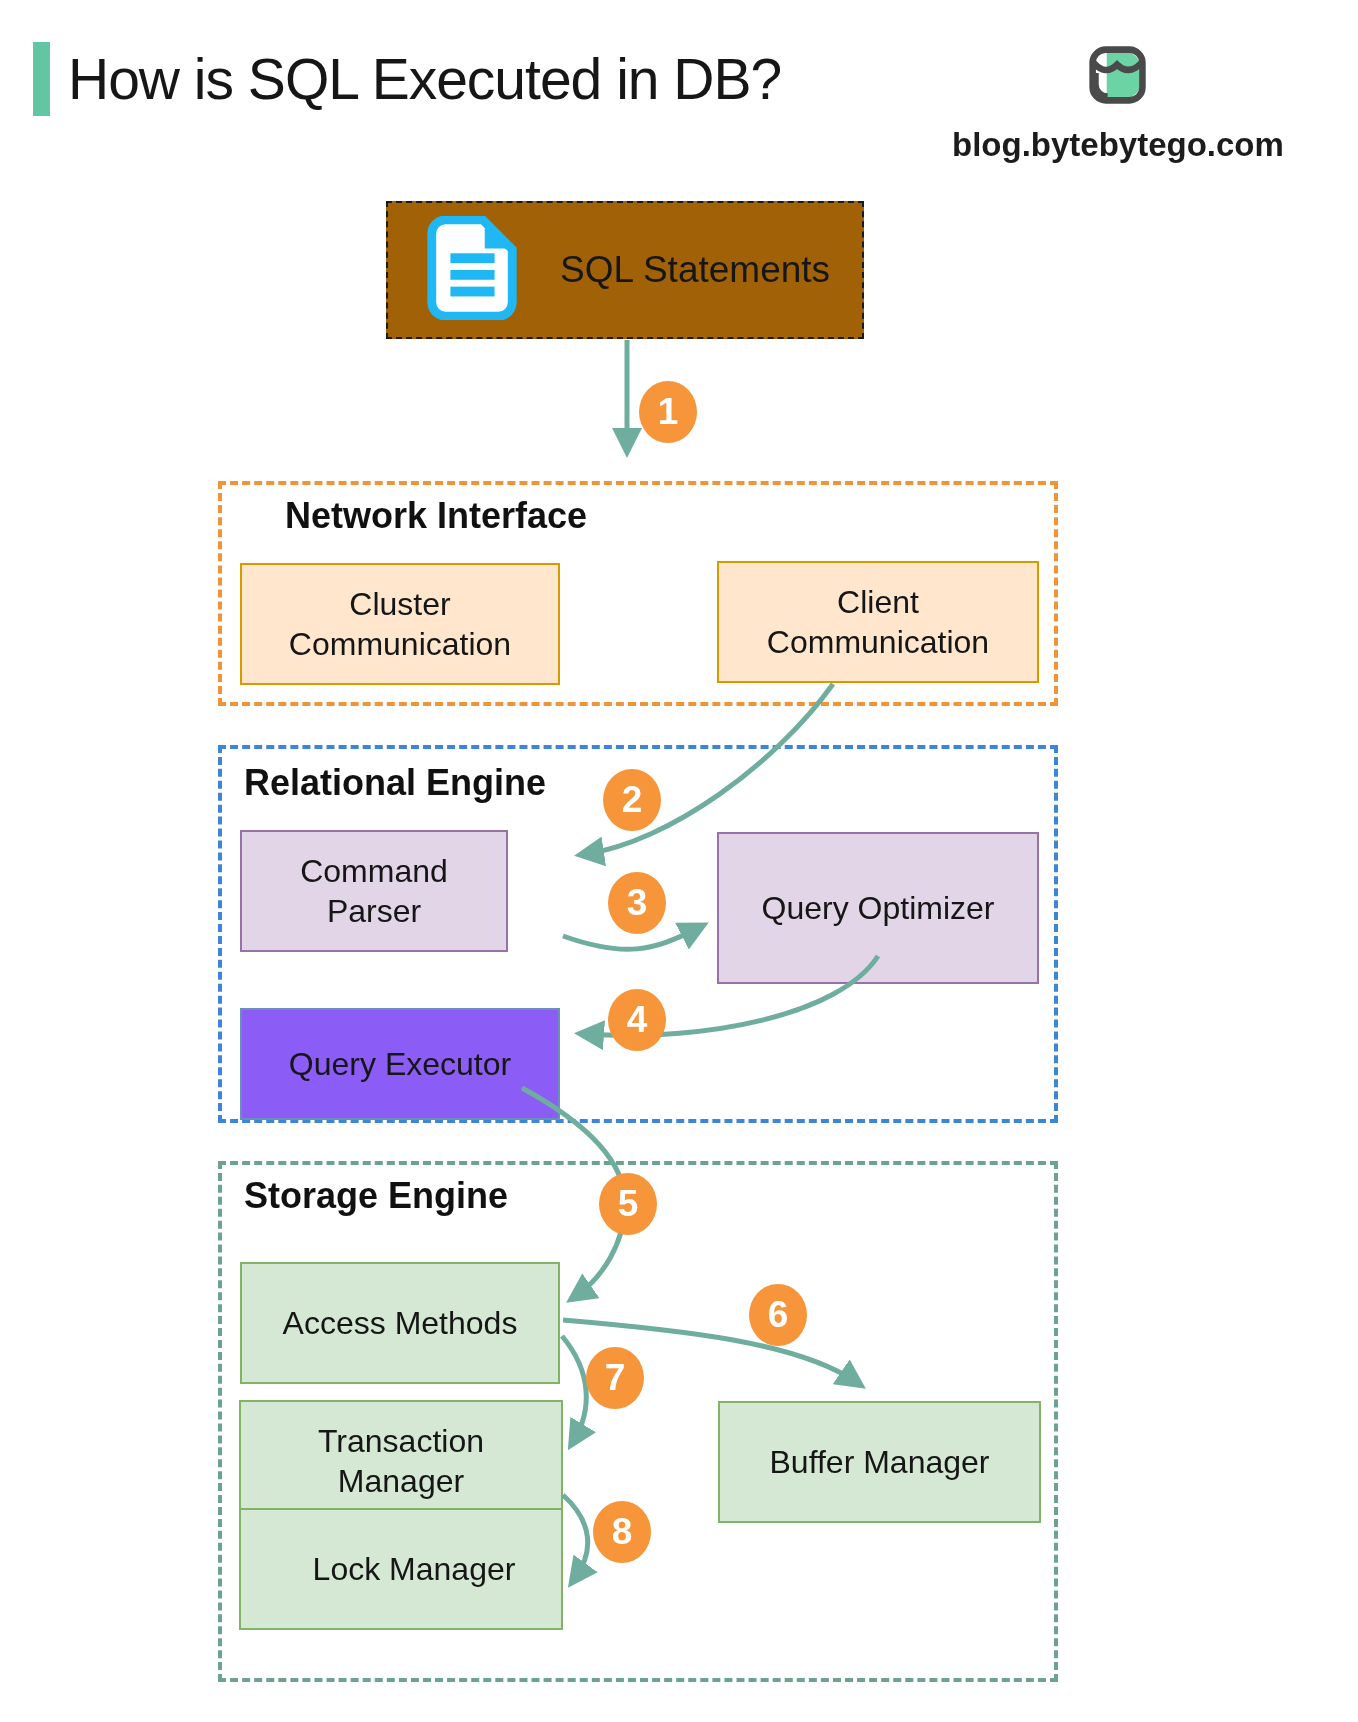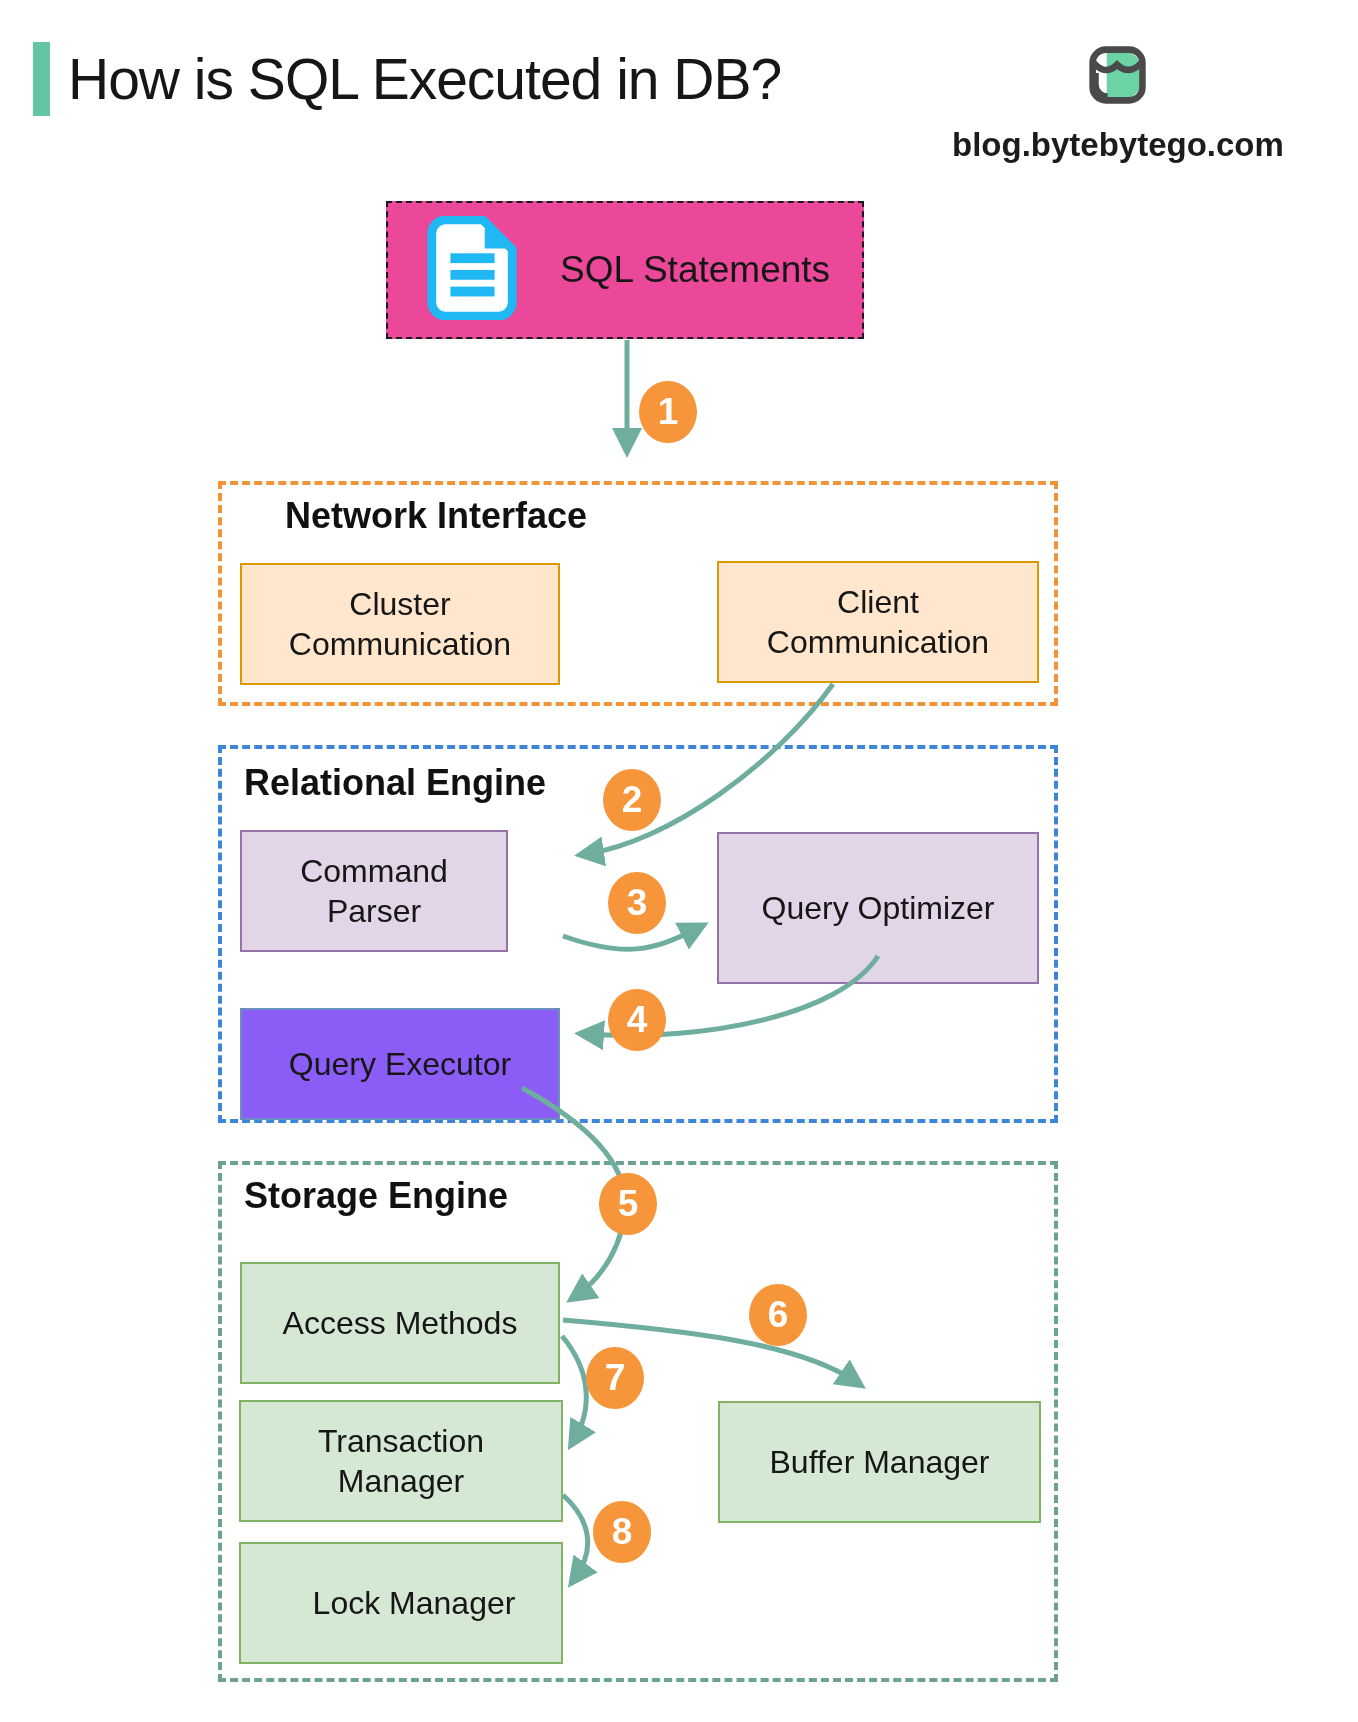--- a/index.html
+++ b/index.html
@@ -8,21 +8,21 @@
     font-family:"Liberation Sans","DejaVu Sans",sans-serif;color:#111;
   }
   
   .accent-bar{position:absolute;left:33px;top:42px;width:17px;height:74px;background:#63C6A2;}
   .page-title{position:absolute;left:68px;top:42px;height:74px;line-height:74px;
     font-size:57px;font-weight:500;letter-spacing:-1px;color:#161616;white-space:nowrap;}
   .brand{position:absolute;left:952px;top:44px;display:flex;align-items:center;gap:16px;flex-direction:column;}
   .brand-text{font-size:33px;font-weight:700;color:#1c1c1c;letter-spacing:0;}
   
   .sql-box{position:absolute;left:386px;top:201px;width:478px;height:138px;
-    border:2px dashed #1a1a1a;box-sizing:border-box;background:#ec4899;
+    border:2px dashed #1a1a1a;box-sizing:border-box;background:#a16207;
     display:flex;align-items:center;}
   .sql-box .doc{margin-left:38px;}
   .sql-box .lbl{font-size:37px;margin-left:42px;color:#161616;}
   
   .section{position:absolute;box-sizing:border-box;background:transparent;}
   .section .sec-title{position:absolute;left:22px;font-size:36px;font-weight:700;color:#111;white-space:nowrap;}
   .sec-network{left:218px;top:481px;width:840px;height:225px;border:4px dashed #F19437;}
   .sec-network .sec-title{top:10px;margin-left:41px;}
   .sec-relational{left:218px;top:745px;width:840px;height:378px;border:4px dashed #3D85D8;}
   .sec-relational .sec-title{top:13px;}
@@ -36,21 +36,21 @@
   .n-blue{background:#8b5cf6;border:2px solid #6C8EBF;margin-top:34px;}
   .n-green{background:#D5E8D4;border:2px solid #82B366;}
   .n-cluster{left:240px;top:563px;width:320px;height:122px;}
   .n-client{left:717px;top:561px;width:322px;height:122px;}
   .n-parser{left:240px;top:830px;width:268px;height:122px;}
   .n-optimizer{left:717px;top:832px;width:322px;height:152px;}
   .n-executor{left:240px;top:974px;width:320px;height:112px;}
   .n-access{left:240px;top:1262px;width:320px;height:122px;}
   .n-buffer{left:718px;top:1401px;width:323px;height:122px;}
   .n-transaction{left:239px;top:1400px;width:324px;height:122px;}
-  .n-lock{left:239px;top:1542px;width:324px;height:122px;padding-left:40px;}
+  .n-lock{left:239px;top:1508px;width:324px;height:122px;padding-left:40px;}
   
   .arrows{position:absolute;left:0;top:0;width:1358px;height:1722px;pointer-events:none;}
   
   .step{position:absolute;width:58px;height:62px;border-radius:50%;background:#F7953B;
     display:flex;align-items:center;justify-content:center;color:#fff;font-size:37px;font-weight:700;}
   .s1{left:639px;top:381px;}
   .s2{left:603px;top:769px;}
   .s3{left:608px;top:872px;}
   .s4{left:608px;top:989px;}
   .s5{left:599px;top:1173px;}

